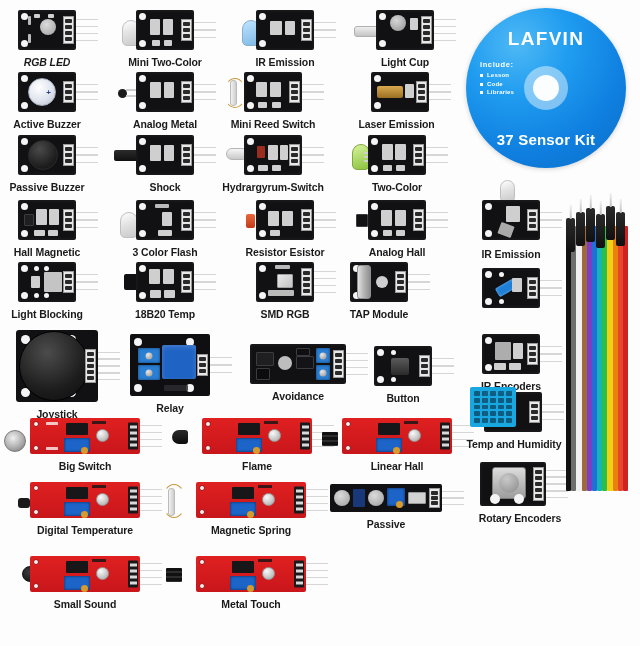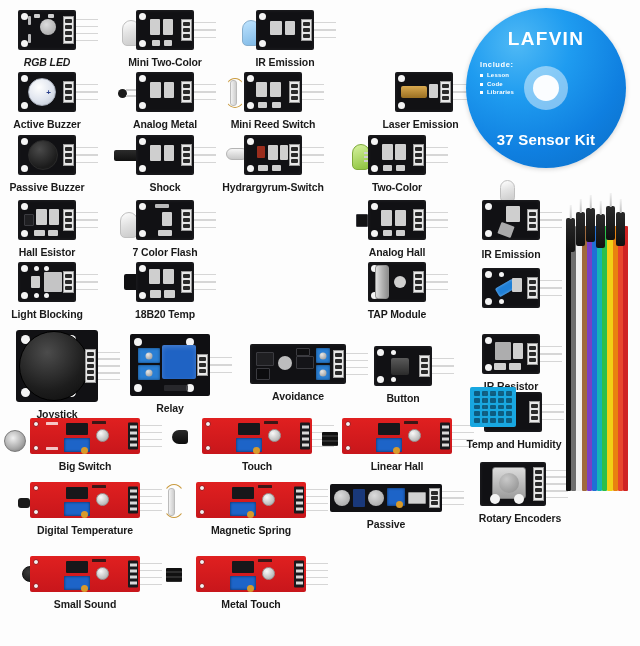--- a/index.html
+++ b/index.html
@@ -424,20 +424,42 @@
         </span>
       <span class="pins">
           <i></i>
           <i></i>
           <i></i>
         </span>
     </div>
     <span class="caption" style="top:46px;">IR Emission</span>
   </div>
 
+  <div class="item" style="left:376px;top:10px;">
+    <div style="position:absolute;left:-22px;top:16px;width:26px;height:11px;background:linear-gradient(180deg,#efefef,#c4c4c4);border:1px solid #b0b0b0;border-radius:3px;"></div>
+    <div class="pcb" style="width:58px;height:40px;">
+      <span class="hole tl"></span>
+      <span class="hole bl"></span>
+      <span class="silk" style="left:14px;top:5px;width:16px;height:16px;border-radius:50%;background:radial-gradient(circle at 40% 35%,#fafafa,#a5a5a5);"></span>
+      <span class="pad" style="left:34px;top:8px;width:8px;height:12px;"></span>
+      <span class="header3 header4">
+          <i></i>
+          <i></i>
+          <i></i>
+          <i></i>
+        </span>
+      <span class="pins p4">
+          <i></i>
+          <i></i>
+          <i></i>
+          <i></i>
+        </span>
+    </div>
+    <span class="caption" style="top:46px;">Light Cup</span>
+  </div>
 
   <div class="item" style="left:18px;top:72px;">
     <div class="pcb" style="width:58px;height:40px;">
       <span class="hole tl"></span>
       <span class="hole bl"></span>
       <span class="buzzer" style="left:10px;top:6px;width:28px;height:28px;">
           <span class="plus">+</span>
         </span>
       <span class="header3">
           <i></i>
@@ -495,21 +517,21 @@
         </span>
       <span class="pins">
           <i></i>
           <i></i>
           <i></i>
         </span>
     </div>
     <span class="caption" style="top:46px;">Mini Reed Switch</span>
   </div>
 
-  <div class="item" style="left:388px;top:72px;padding-left:7px;">
+  <div class="item" style="left:364px;top:72px;padding-left:7px;">
     <div class="pcb" style="width:58px;height:40px;">
       <span class="hole tl"></span>
       <span class="hole bl"></span>
       <span class="laser-barrel" style="left:6px;top:14px;"></span>
       <span class="pad" style="left:34px;top:12px;width:9px;height:14px;"></span>
       <span class="header3">
           <i></i>
           <i></i>
           <i></i>
         </span>
@@ -627,21 +649,21 @@
           <i></i>
           <i></i>
           <i></i>
         </span>
       <span class="pins">
           <i></i>
           <i></i>
           <i></i>
         </span>
     </div>
-    <span class="caption" style="top:46px;">Hall Esistor</span>
+    <span class="caption" style="top:46px;">Hall Magnetic</span>
   </div>
 
   <div class="item" style="left:136px;top:200px;">
     <div class="led-bulb" style="left:-16px;top:12px;"></div>
     <div class="pcb" style="width:58px;height:40px;">
       <span class="hole tl"></span>
       <span class="hole bl"></span>
       <span class="silk" style="left:19px;top:4px;width:14px;height:4px;"></span>
       <span class="pad" style="left:26px;top:12px;width:10px;height:14px;"></span>
       <span class="pad" style="left:22px;top:30px;width:14px;height:6px;"></span>
@@ -649,23 +671,44 @@
           <i></i>
           <i></i>
           <i></i>
         </span>
       <span class="pins">
           <i></i>
           <i></i>
           <i></i>
         </span>
     </div>
-    <span class="caption" style="top:46px;">7 Color Flash</span>
-  </div>
-
+    <span class="caption" style="top:46px;">3 Color Flash</span>
+  </div>
+
+  <div class="item" style="left:256px;top:200px;">
+    <div style="position:absolute;left:-10px;top:14px;width:9px;height:14px;background:linear-gradient(180deg,#e8693a,#c23a1a);border-radius:2px;"></div>
+    <div class="pcb" style="width:58px;height:40px;">
+      <span class="hole tl"></span>
+      <span class="hole bl"></span>
+      <span class="pad" style="left:12px;top:11px;width:11px;height:15px;"></span>
+      <span class="pad" style="left:26px;top:11px;width:11px;height:15px;"></span>
+      <span class="pad" style="left:14px;top:30px;width:10px;height:6px;"></span>
+      <span class="header3">
+          <i></i>
+          <i></i>
+          <i></i>
+        </span>
+      <span class="pins">
+          <i></i>
+          <i></i>
+          <i></i>
+        </span>
+    </div>
+    <span class="caption" style="top:46px;">Resistor Esistor</span>
+  </div>
 
   <div class="item" style="left:368px;top:200px;">
     <div class="chip" style="left:-12px;top:14px;width:12px;height:13px;background:#121214;"></div>
     <div class="pcb" style="width:58px;height:40px;">
       <span class="hole tl"></span>
       <span class="hole bl"></span>
       <span class="pad" style="left:13px;top:10px;width:11px;height:16px;"></span>
       <span class="pad" style="left:27px;top:10px;width:11px;height:16px;"></span>
       <span class="pad" style="left:15px;top:30px;width:9px;height:6px;"></span>
       <span class="pad" style="left:28px;top:30px;width:9px;height:6px;"></span>
@@ -744,22 +787,44 @@
         </span>
       <span class="pins">
           <i></i>
           <i></i>
           <i></i>
         </span>
     </div>
     <span class="caption" style="top:46px;">18B20 Temp</span>
   </div>
 
-
-  <div class="item" style="left:368px;top:262px;">
+  <div class="item" style="left:256px;top:262px;">
+    <div class="pcb" style="width:58px;height:40px;">
+      <span class="hole tl"></span>
+      <span class="hole bl"></span>
+      <span class="silk" style="left:19px;top:3px;width:15px;height:4px;"></span>
+      <span class="smd-rgb" style="left:21px;top:12px;"></span>
+      <span class="silk" style="left:12px;top:28px;width:26px;height:6px;"></span>
+      <span class="header3 header4">
+          <i></i>
+          <i></i>
+          <i></i>
+          <i></i>
+        </span>
+      <span class="pins p4">
+          <i></i>
+          <i></i>
+          <i></i>
+          <i></i>
+        </span>
+    </div>
+    <span class="caption" style="top:46px;">SMD RGB</span>
+  </div>
+
+  <div class="item" style="left:350px;top:262px;">
     <div class="pcb" style="width:58px;height:40px;">
       <span class="hole tl"></span>
       <span class="hole bl"></span>
       <span class="tap-tube" style="left:7px;top:3px;"></span>
       <span class="pad" style="left:26px;top:14px;width:12px;height:12px;border-radius:50%;"></span>
       <span class="header3">
           <i></i>
           <i></i>
           <i></i>
         </span>
@@ -909,21 +974,21 @@
           <i></i>
           <i></i>
           <i></i>
         </span>
       <span class="pins">
           <i></i>
           <i></i>
           <i></i>
         </span>
     </div>
-    <span class="caption" style="top:46px;">IR Resistor</span>
+    <span class="caption" style="top:46px;">IR Encoders</span>
   </div>
 
   <div class="item" style="left:10px;top:418px;">
     <div class="mic" style="left:-6px;top:12px;"></div>
     <div class="red-board" style="left:20px;width:110px;height:36px;position:relative;">
       <span class="rhole" style="left:3px;top:3px;"></span>
       <span class="rhole" style="left:3px;bottom:3px;"></span>
       <span class="red-chip" style="left:36px;top:5px;width:22px;height:12px;"></span>
       <span class="red-cap" style="left:66px;top:11px;"></span>
       <span class="red-pot" style="left:34px;top:20px;width:26px;height:14px;"></span>
@@ -961,21 +1026,21 @@
           <i></i>
           <i></i>
         </span>
       <span class="pins p4" style="right:-22px;">
           <i></i>
           <i></i>
           <i></i>
           <i></i>
         </span>
     </div>
-    <span class="caption" style="top:42px;left:79px;">Touch</span>
+    <span class="caption" style="top:42px;left:79px;">Flame</span>
   </div>
 
   <div class="item" style="left:330px;top:418px;">
     <div class="metal-touch" style="left:-8px;top:14px;"></div>
     <div class="red-board" style="left:12px;width:110px;height:36px;position:relative;">
       <span class="rhole" style="left:3px;top:3px;"></span>
       <span class="rhole" style="left:3px;bottom:3px;"></span>
       <span class="red-chip" style="left:36px;top:5px;width:22px;height:12px;"></span>
       <span class="red-cap" style="left:66px;top:11px;"></span>
       <span class="red-pot" style="left:34px;top:20px;width:26px;height:14px;"></span>

